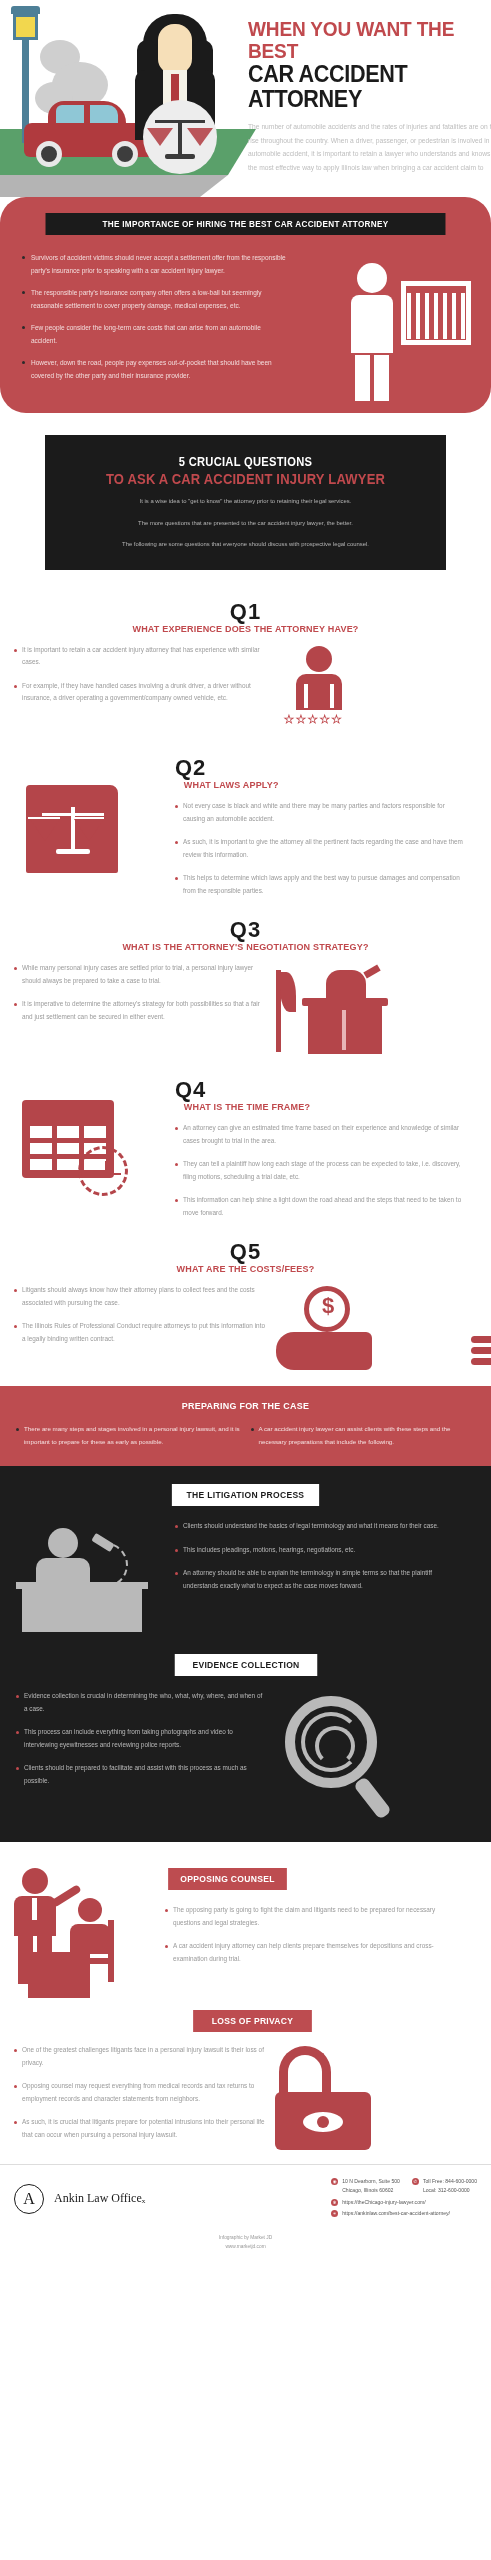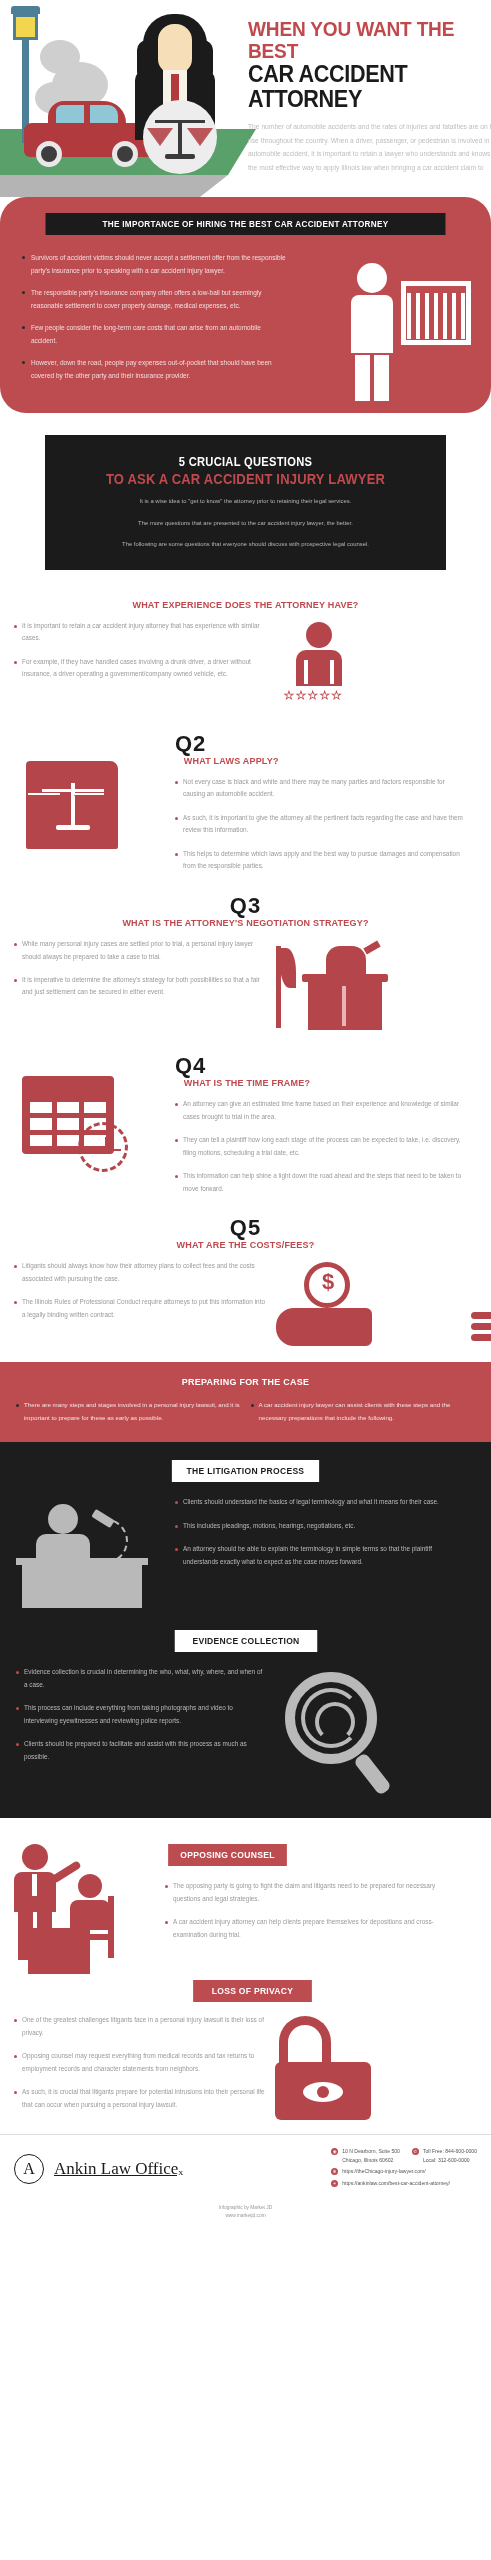--- a/index.html
+++ b/index.html
@@ -199,21 +199,21 @@
   .lock{position:relative;width:120px;height:110px;}
   .lk-sh{position:absolute;left:14px;top:2px;width:52px;height:52px;border:9px solid #b4454a;border-radius:26px 26px 0 0;border-bottom:none;}
   .lk-b{position:absolute;left:10px;top:48px;width:96px;height:58px;background:#b4454a;border-radius:6px;}
   .lk-eye{position:absolute;left:38px;top:68px;width:40px;height:20px;background:#fff;border-radius:50%;}
   .lk-pup{position:absolute;left:52px;top:72px;width:12px;height:12px;border-radius:50%;background:#b4454a;}
 
   
   .footer{background:#fff;border-top:1px solid #ddd;padding:12px 14px 8px;display:flex;align-items:center;gap:10px;}
   .logo-c{width:30px;height:30px;border-radius:50%;border:1.5px solid #1b1b1b;display:flex;align-items:center;justify-content:center;
     font-family:"Liberation Serif",serif;font-size:16px;color:#1b1b1b;flex:0 0 auto;}
-  .logo-t{font-family:"Liberation Serif",serif;font-size:17px;color:#1b1b1b;white-space:nowrap;text-decoration:underline;}
+  .logo-t{font-family:"Liberation Serif",serif;font-size:12px;color:#1b1b1b;white-space:nowrap;}
   .fcols{margin-left:auto;font-size:5.1px;color:#555;line-height:1.75;}
   .frow{display:flex;align-items:flex-start;gap:4px;margin-bottom:2.5px;}
   .ficon{width:7px;height:7px;border-radius:50%;background:#bd4c50;flex:0 0 auto;margin-top:1px;position:relative;}
   .ficon i{position:absolute;left:0;right:0;top:0;bottom:0;display:flex;align-items:center;justify-content:center;
     color:#fff;font-style:normal;font-size:4.4px;line-height:7px;}
   .ftop{display:flex;gap:12px;}
   .credit{text-align:center;font-size:4.8px;color:#999;padding:6px 0 10px;line-height:1.7;background:#fff;}
 </style>
 </head>
 <body>
@@ -280,20 +280,21 @@
       <div class="q-t1">5 CRUCIAL QUESTIONS</div>
       <div class="q-t2">TO ASK A CAR ACCIDENT INJURY LAWYER</div>
       <div class="q-sub">It is a wise idea to "get to know" the attorney prior to retaining their legal services.</div>
       <div class="q-sub">The more questions that are presented to the car accident injury lawyer, the better.</div>
       <div class="q-sub">The following are some questions that everyone should discuss with prospective legal counsel.</div>
     </div>
   </div>
 
   <div class="qblock">
     <div class="qhead">
+      <div class="qnum">Q1</div>
       <div class="qtitle">WHAT EXPERIENCE DOES THE ATTORNEY HAVE?</div>
     </div>
     <div class="qrow">
       <div class="col-txt" style="padding-left:14px;">
         <ul class="qbul">
           <li>It is important to retain a car accident injury attorney that has experience with similar cases.</li>
           <li>For example, if they have handled cases involving a drunk driver, a driver without insurance, a driver operating a government/company owned vehicle, etc.</li>
         </ul>
       </div>
       <div class="col-art">
@@ -491,21 +492,21 @@
       </div>
       <div style="padding-top:6px;">
         <div class="red-pill">OPPOSING COUNSEL</div>
         <ul class="qbul" style="margin-top:14px;width:285px;">
           <li>The opposing party is going to fight the claim and litigants need to be prepared for necessary questions and legal strategies.</li>
           <li>A car accident injury attorney can help clients prepare themselves for depositions and cross-examination during trial.</li>
         </ul>
       </div>
     </div>
 
-    <div style="margin-top:12px;">
+    <div style="margin-top:18px;">
       <div class="red-pill" style="margin-left:190px;">LOSS OF PRIVACY</div>
       <div class="drow" style="margin-top:12px;">
         <ul class="qbul" style="width:265px;padding-left:14px;">
           <li>One of the greatest challenges litigants face in a personal injury lawsuit is their loss of privacy.</li>
           <li>Opposing counsel may request everything from medical records and tax returns to employment records and character statements from neighbors.</li>
           <li>As such, it is crucial that litigants prepare for potential intrusions into their personal life that can occur when pursuing a personal injury lawsuit.</li>
         </ul>
         <div class="lock">
           <div class="lk-sh"></div>
           <div class="lk-b"></div>

